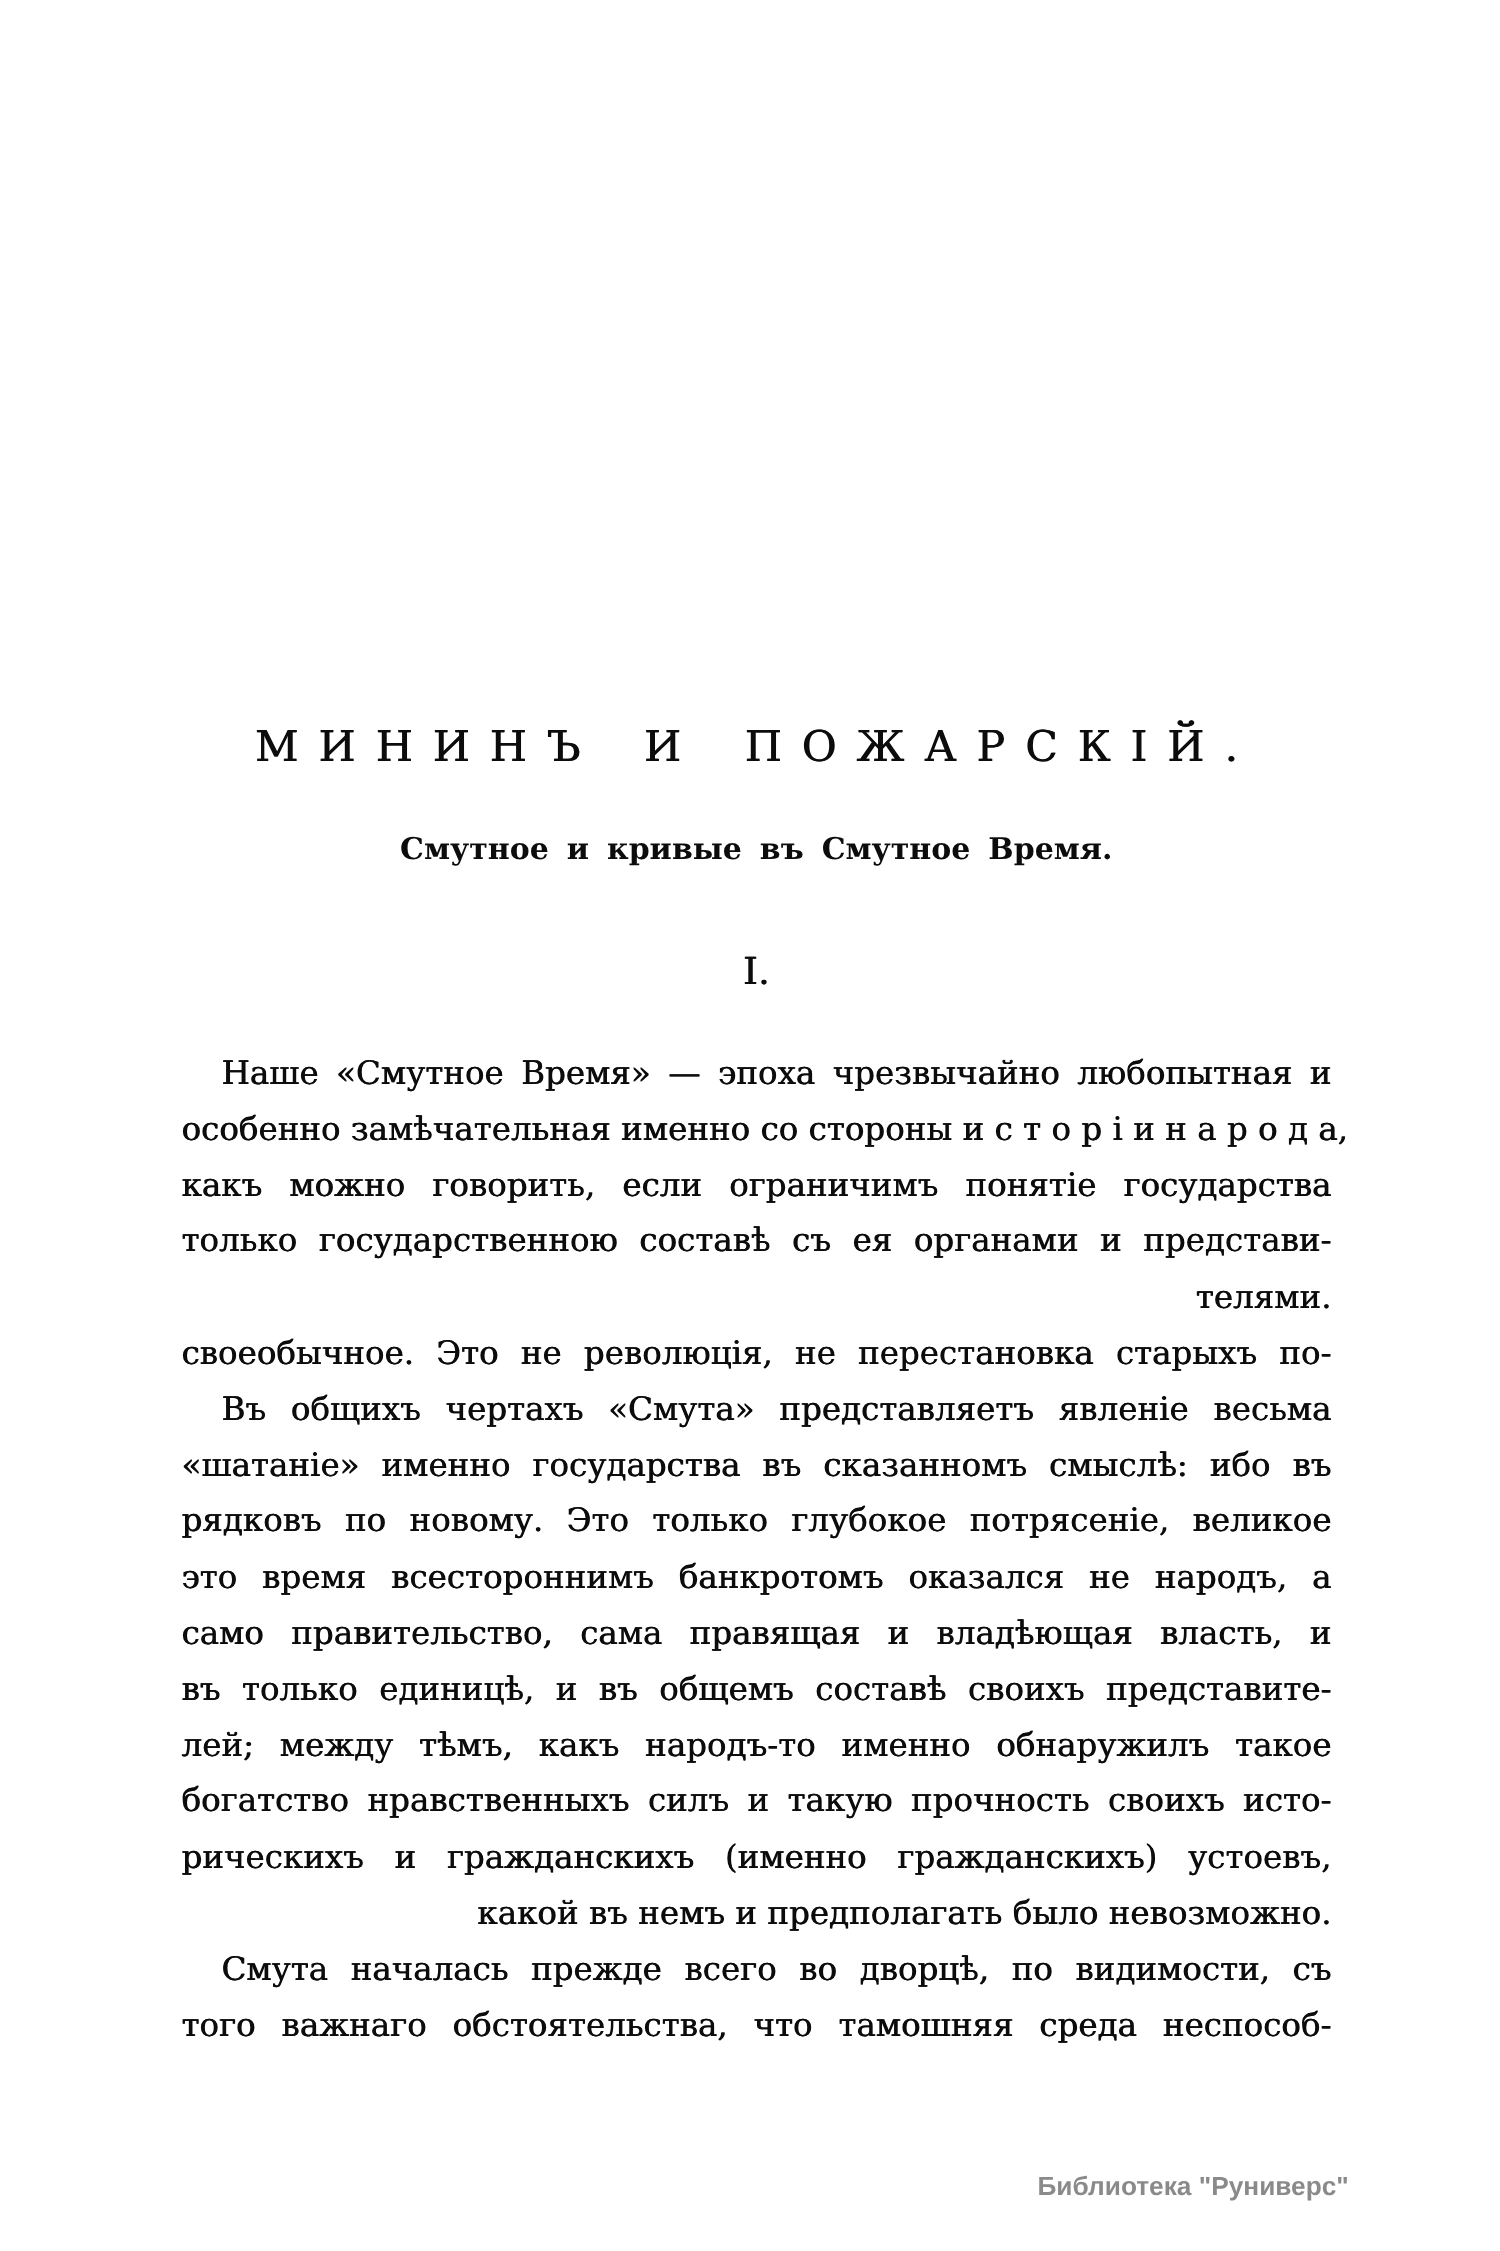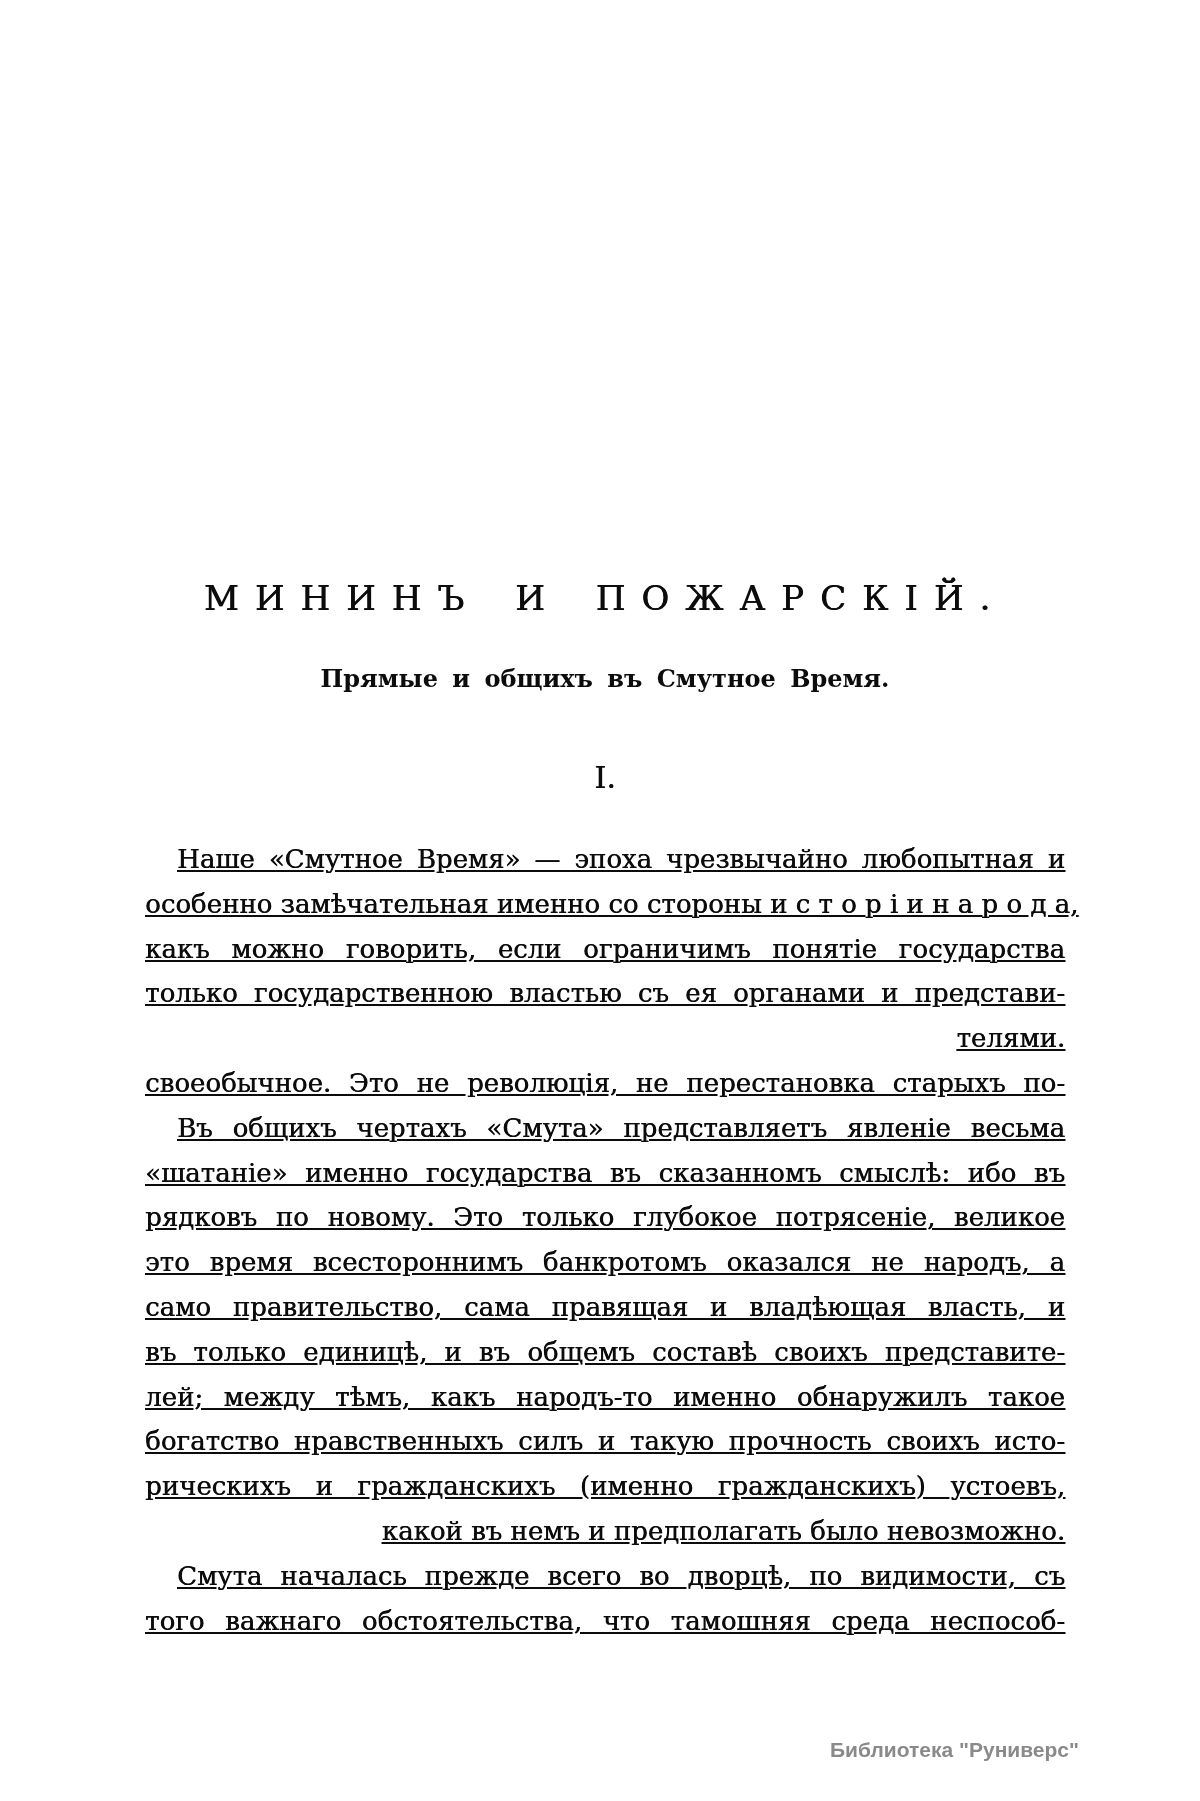--- a/index.html
+++ b/index.html
@@ -32,21 +32,21 @@
   }
   .section-number{
     position:absolute;
     left:145px;top:760px;width:920px;
     text-align:center;
     font-size:30px;
     text-shadow:0.5px 0 0 currentColor;
   }
   .body-text{
     position:absolute;
-    left:145px;top:837px;width:920px;text-decoration:underline;
+    left:145px;top:837px;width:920px;
   }
   .ln{
     height:44.8px;
     line-height:44.8px;
     font-size:26px;
     white-space:nowrap;
     text-shadow:0.5px 0 0 currentColor;
   }
   .ln.j{
     text-align:justify;
@@ -68,30 +68,30 @@
     white-space:nowrap;
   }
 </style>
 </head>
 <body>
 
 <div class="page" style="background: rgb(255, 255, 255); color: rgb(12, 12, 12); --wm-color: #8a8a8a;">
 
   <div class="title">МИНИНЪ И ПОЖАРСКІЙ.</div>
 
-  <div class="subtitle">Прямые и общихъ въ Смутное Время.</div>
+  <div class="subtitle">Смутное и кривые въ Смутное Время.</div>
 
   <div class="section-number">I.</div>
 
   <div class="body-text">
 
     <div class="ln j ind">Наше «Смутное Время» — эпоха чрезвычайно любопытная и</div>
     <div class="ln j">особенно замѣчательная именно со стороны и с т о р і и  н а р о д а,</div>
     <div class="ln j">какъ можно говорить, если ограничимъ понятіе государства</div>
-    <div class="ln j">только государственною властью съ ея органами и представи-</div>
+    <div class="ln j">только государственною составѣ съ ея органами и представи-</div>
     <div class="ln plain">телями.</div>
 
     <div class="ln j">своеобычное. Это не революція, не перестановка старыхъ по-</div>
     <div class="ln j ind">Въ общихъ чертахъ «Смута» представляетъ явленіе весьма</div>
     <div class="ln j">«шатаніе» именно государства въ сказанномъ смыслѣ: ибо въ</div>
     <div class="ln j">рядковъ по новому. Это только глубокое потрясеніе, великое</div>
     <div class="ln j">это время всестороннимъ банкротомъ оказался не народъ, а</div>
     <div class="ln j">само правительство, сама правящая и владѣющая власть, и</div>
     <div class="ln j">въ только единицѣ, и въ общемъ составѣ своихъ представите-</div>
     <div class="ln j">лей; между тѣмъ, какъ народъ-то именно обнаружилъ такое</div>

